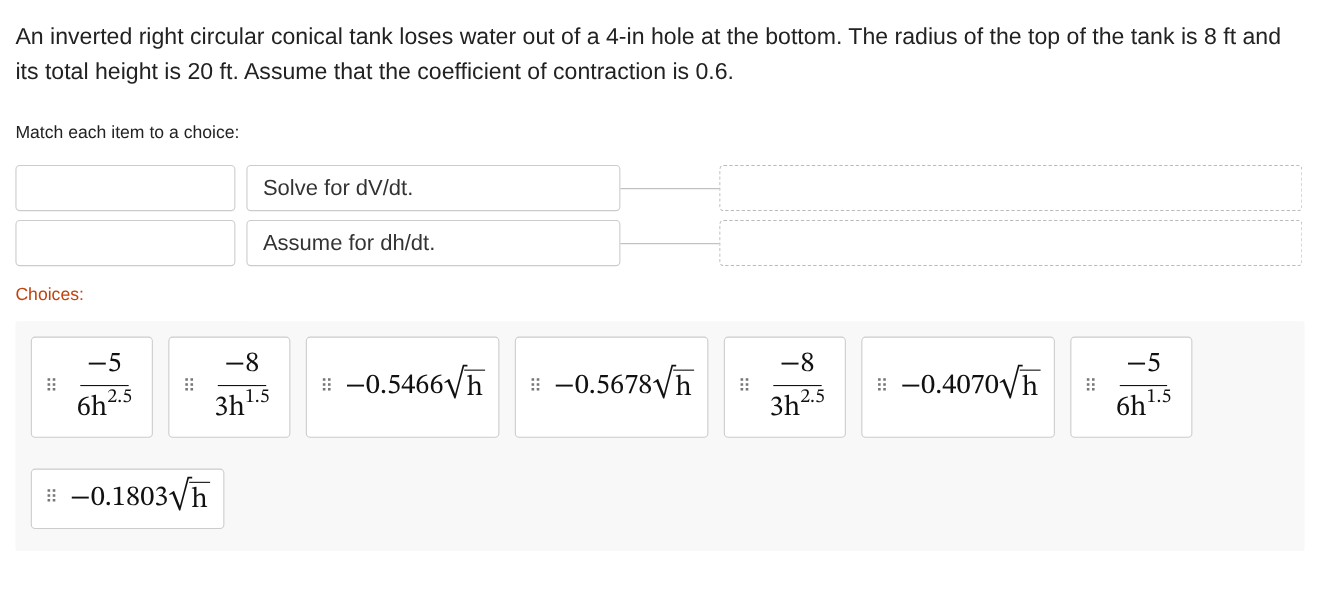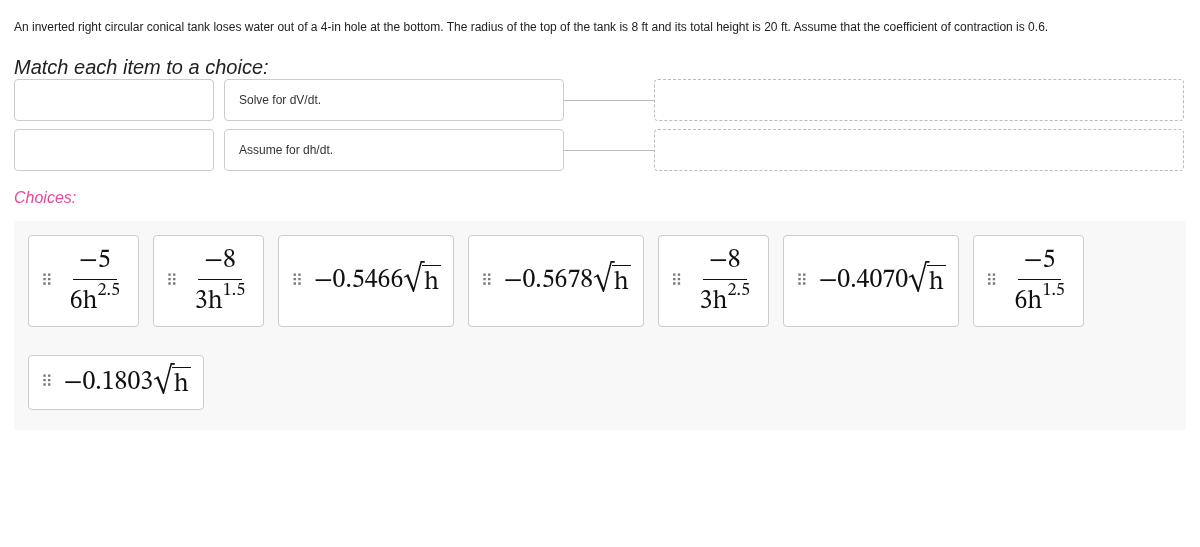--- a/index.html
+++ b/index.html
@@ -9,28 +9,28 @@
     }
     body {
       font-family: Arial, Helvetica, sans-serif;
       font-size: 16px;
       color: #333;
       padding: 18px 14px;
       background: #fff;
       width: 1200px;
     }
     .problem-text {
-      font-size: 12px;
+      font-size: 21px;
       line-height: 1.5;
+      margin-bottom: 31px;
+      color: #222;
+    }
+    .instruction {
+      font-size: 16px;
       margin-bottom: 20px;
-      color: #222;
-    }
-    .instruction {
-      font-style: italic;
-      font-size: 20px;
       color: #222;
     }
     .match-area {
       margin-bottom: 18px;
     }
     .match-row {
       display: flex;
       align-items: center;
       margin-bottom: 8px;
     }
@@ -43,41 +43,40 @@
     }
     .match-label-box {
       width: 340px;
       height: 42px;
       border: 1px solid #ccc;
       border-radius: 4px;
       background: #fff;
       display: flex;
       align-items: center;
       padding-left: 14px;
-      font-size: 12px;
+      font-size: 20px;
       margin-left: 10px;
       color: #333;
     }
     .connector {
       width: 90px;
       height: 1px;
       border-top: 1px solid #bbb;
     }
     .drop-target {
       width: 530px;
       height: 42px;
       border: 1px dashed #bbb;
       border-radius: 4px;
       background: #fff;
     }
     .choices-label {
       font-size: 16px;
       margin-bottom: 14px;
-      color: #ec4899;
-      font-style: italic;
+      color: #c2410c;
     }
     .choices-container {
       background: #f8f8f8;
       padding: 14px 14px 6px 14px;
       border-radius: 2px;
     }
     .choices-row {
       display: flex;
       flex-wrap: wrap;
       gap: 14px;

